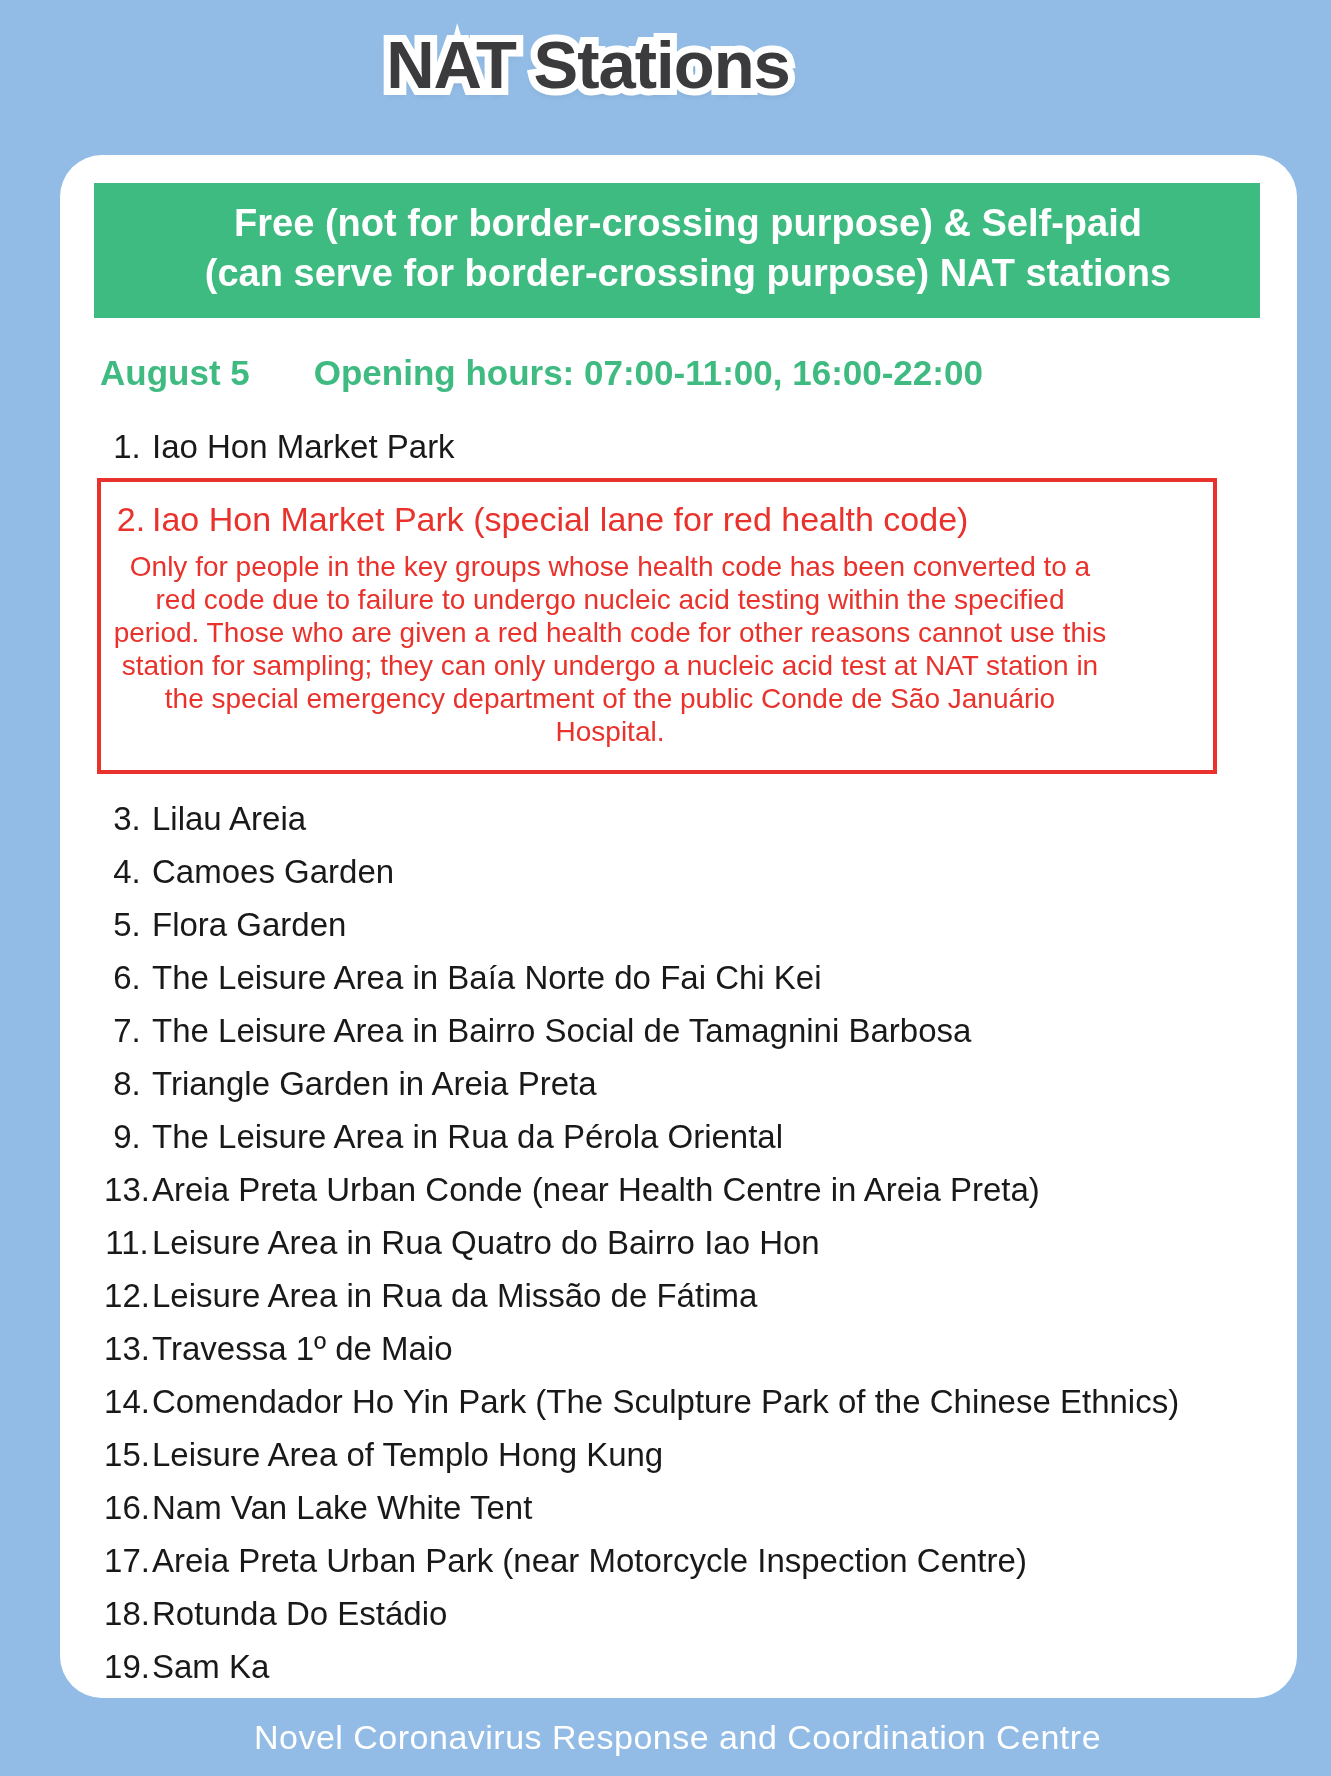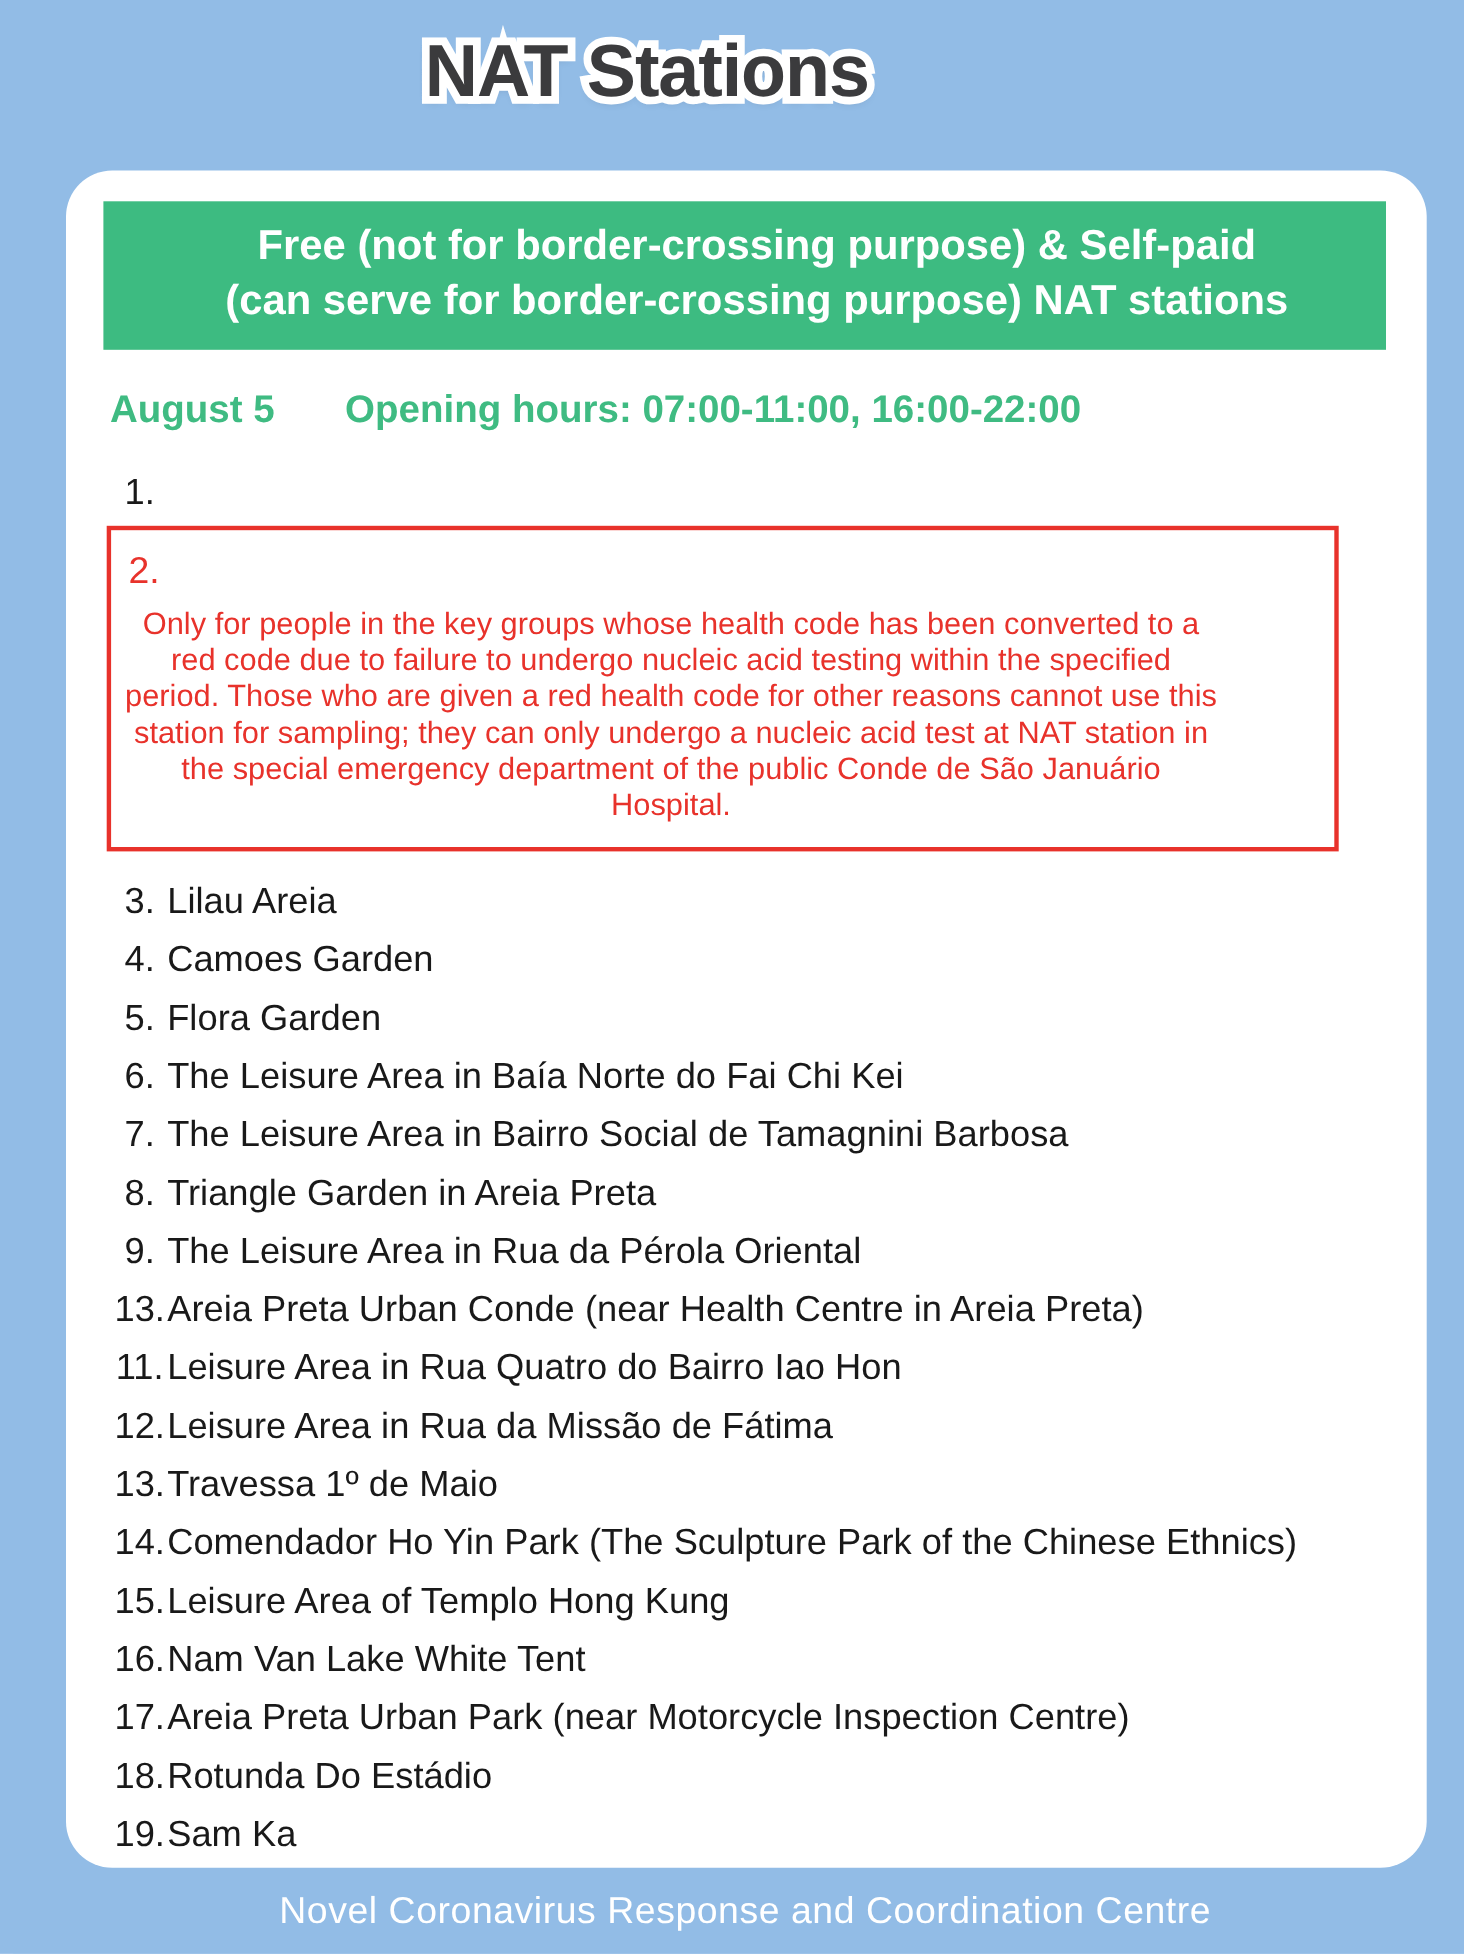--- a/index.html
+++ b/index.html
@@ -144,26 +144,28 @@
 
     <div class="schedule">
       <span>August 5</span>
       <span>Opening hours: 07:00-11:00, 16:00-22:00</span>
     </div>
 
     <ol class="station-list top-list">
 
         <li class="station-row">
           <span class="num">1.</span>
+          <span class="name">Iao Hon Market Park</span>
         </li>
       </ol>
 
     <div class="notice">
       <div class="notice-heading">
         <span class="num">2.</span>
+        <span>Iao Hon Market Park (special lane for red health code)</span>
       </div>
       <p class="notice-desc">Only for people in the key groups whose health code has been converted to a red code due to failure to undergo nucleic acid testing within the specified period. Those who are given a red health code for other reasons cannot use this station for sampling; they can only undergo a nucleic acid test at NAT station in the special emergency department of the public Conde de São Januário Hospital.</p>
     </div>
 
     <ol class="station-list bottom-list">
 
         <li class="station-row">
           <span class="num">3.</span>
           <span class="name">Lilau Areia</span>
         </li>

